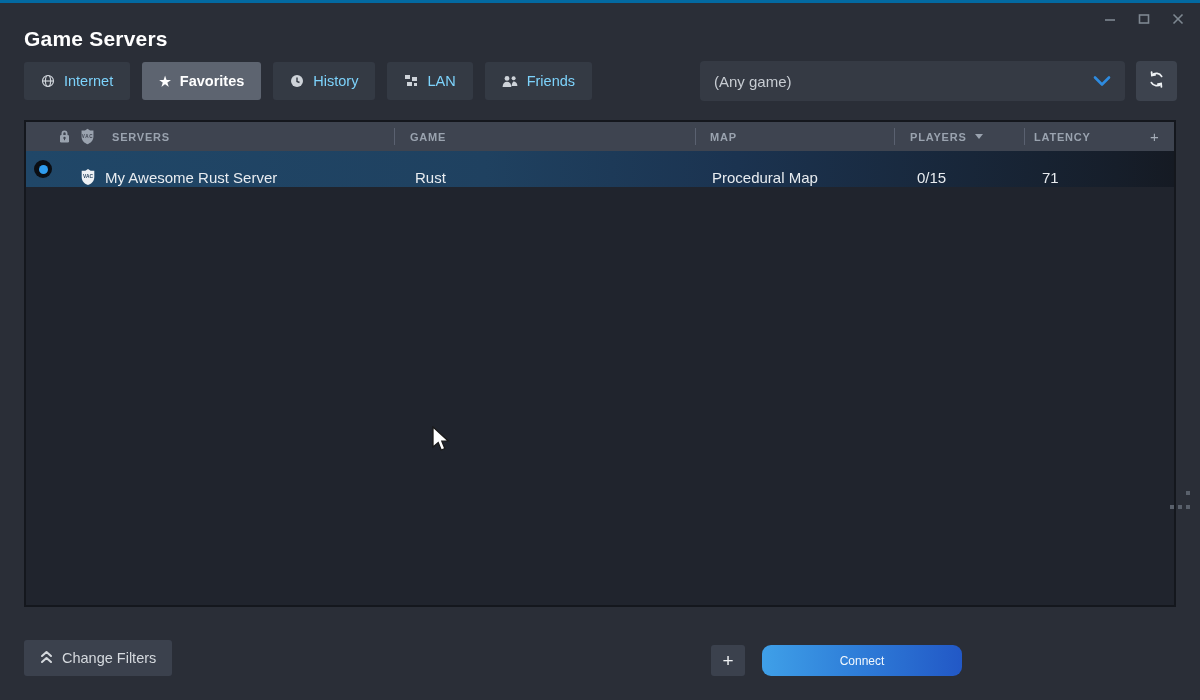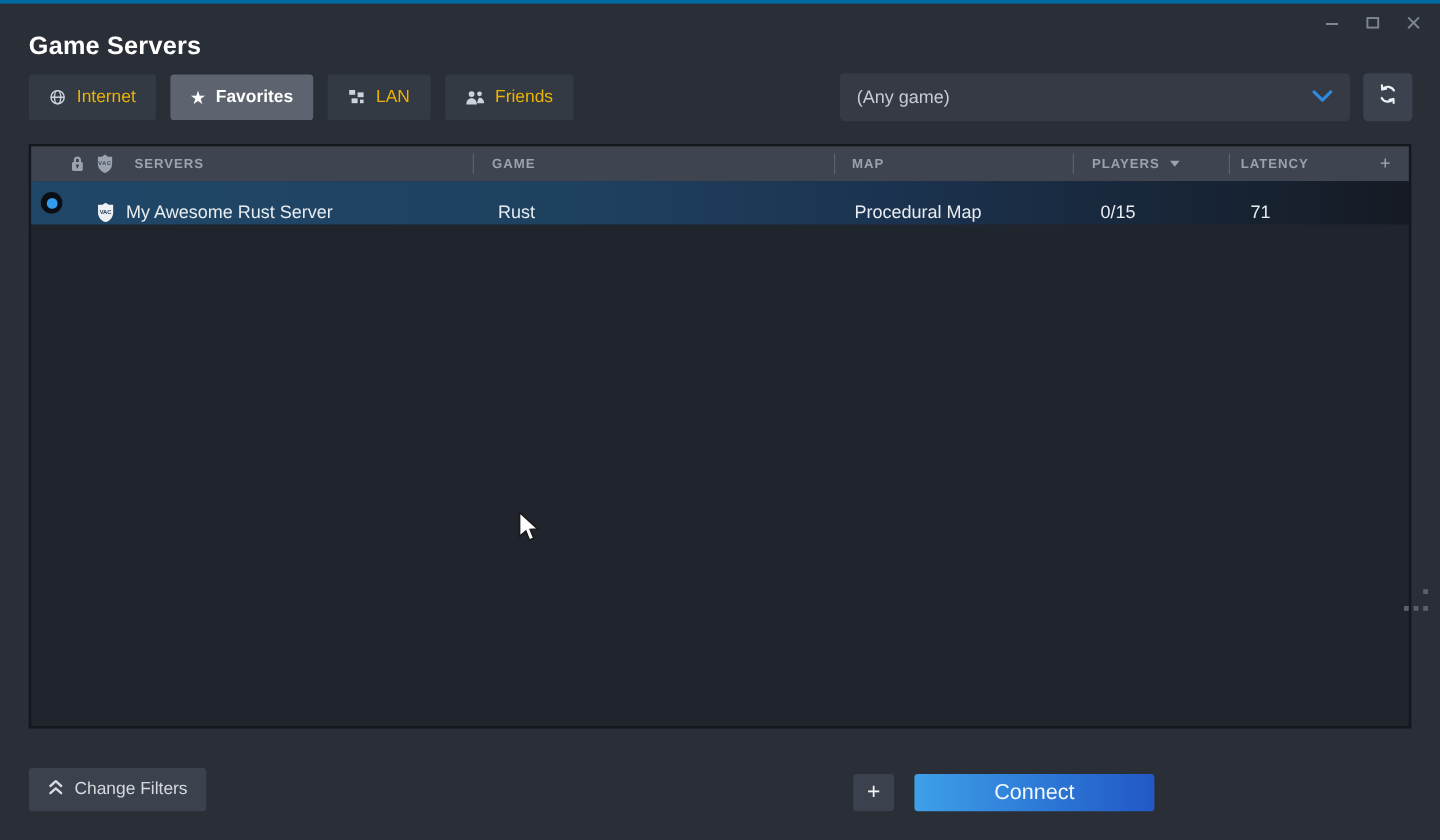--- a/index.html
+++ b/index.html
@@ -15,21 +15,21 @@
   .win-controls { position:absolute; top:6px; right:10px; display:flex; gap:10px; }
   .win-btn { width:24px; height:20px; display:flex; align-items:center; justify-content:center; cursor:pointer; }
   .win-btn svg { stroke:#7e8791; }
 
   
   .page-title { position:absolute; left:24px; top:24px; font-size:21px; font-weight:bold; color:#ffffff; letter-spacing:0.2px; }
 
   .tabs { position:absolute; left:24px; top:59px; display:flex; gap:12px; }
   .tab {
     display:inline-flex; align-items:center; gap:9px; height:38px; padding:0 17px;
-    background:#343a44; border-radius:3px; color:#eab308; font-size:14.5px; cursor:pointer;
+    background:#343a44; border-radius:3px; color:#7dd3fc; font-size:14.5px; cursor:pointer;
   }
   .tab.active { background:#5d6470; color:#ffffff; font-weight:bold; }
   .tab .glyph { font-size:13px; line-height:1; }
   .tab svg { display:block; }
 
   .game-filter {
     position:absolute; left:700px; top:58px; width:425px; height:40px;
     background:#353a44; border-radius:4px; display:flex; align-items:center;
     padding:0 14px; color:#c7ccd2; font-size:15px; cursor:pointer;
   }
@@ -70,21 +70,21 @@
     color:#d5d9de; font-size:14.5px; cursor:pointer;
   }
   .add-server-btn {
     position:absolute; left:711px; top:642px; width:34px; height:31px;
     background:#3b414d; border-radius:3px; color:#f0f2f4; font-size:19px;
     display:flex; align-items:center; justify-content:center; cursor:pointer;
   }
   .connect-btn {
     position:absolute; left:762px; top:642px; width:200px; height:31px;
     background:linear-gradient(90deg,#3fa0e8 0%,#2f7fd9 45%,#2258c6 100%);
-    border-radius:3px; color:#f2f8fd; font-size:18px;
+    border-radius:9px; color:#f2f8fd; font-size:12px;
     display:flex; align-items:center; justify-content:center; cursor:pointer;
   }
   .close-btn {
     position:absolute; left:977px; top:642px; width:199px; height:31px;
     background:#3e4450; border-radius:3px; color:#dde1e6; font-size:14.5px;
     display:flex; align-items:center; justify-content:center; cursor:pointer;
   }
 
   .resize-grip { position:absolute; right:10px; bottom:6px; width:22px; height:18px; cursor:nwse-resize; }
   .resize-grip .d { position:absolute; width:4px; height:4px; background:#59606b; }
@@ -124,20 +124,29 @@
           <circle cx="7" cy="7" r="5.5"></circle>
             <ellipse cx="7" cy="7" rx="2.6" ry="5.5"></ellipse>
             <line x1="1.5" y1="7" x2="12.5" y2="7"></line>
         </svg>
       </span>
       <span>Internet</span>
     </div>
     <div class="tab active">
       <span class="glyph">★</span>
       <span>Favorites</span>
+    </div>
+    <div class="tab">
+      <span>
+        <svg width="14" height="14" viewBox="0 0 14 14">
+            <circle cx="7" cy="7" r="6" fill="#ced3d9"></circle>
+            <polyline points="7,3.5 7,7.5 9.5,8.5" fill="none" stroke="#343a44" stroke-width="1.4"></polyline>
+          </svg>
+      </span>
+      <span>History</span>
     </div>
     <div class="tab">
       <span>
         <svg width="14" height="14" viewBox="0 0 14 14" fill="#ced3d9">
           <rect x="1" y="1" width="5" height="4"></rect>
             <rect x="8" y="3" width="5" height="4"></rect>
             <rect x="3" y="8" width="5" height="4"></rect>
             <rect x="10" y="9" width="3" height="3"></rect>
         </svg>
       </span>

